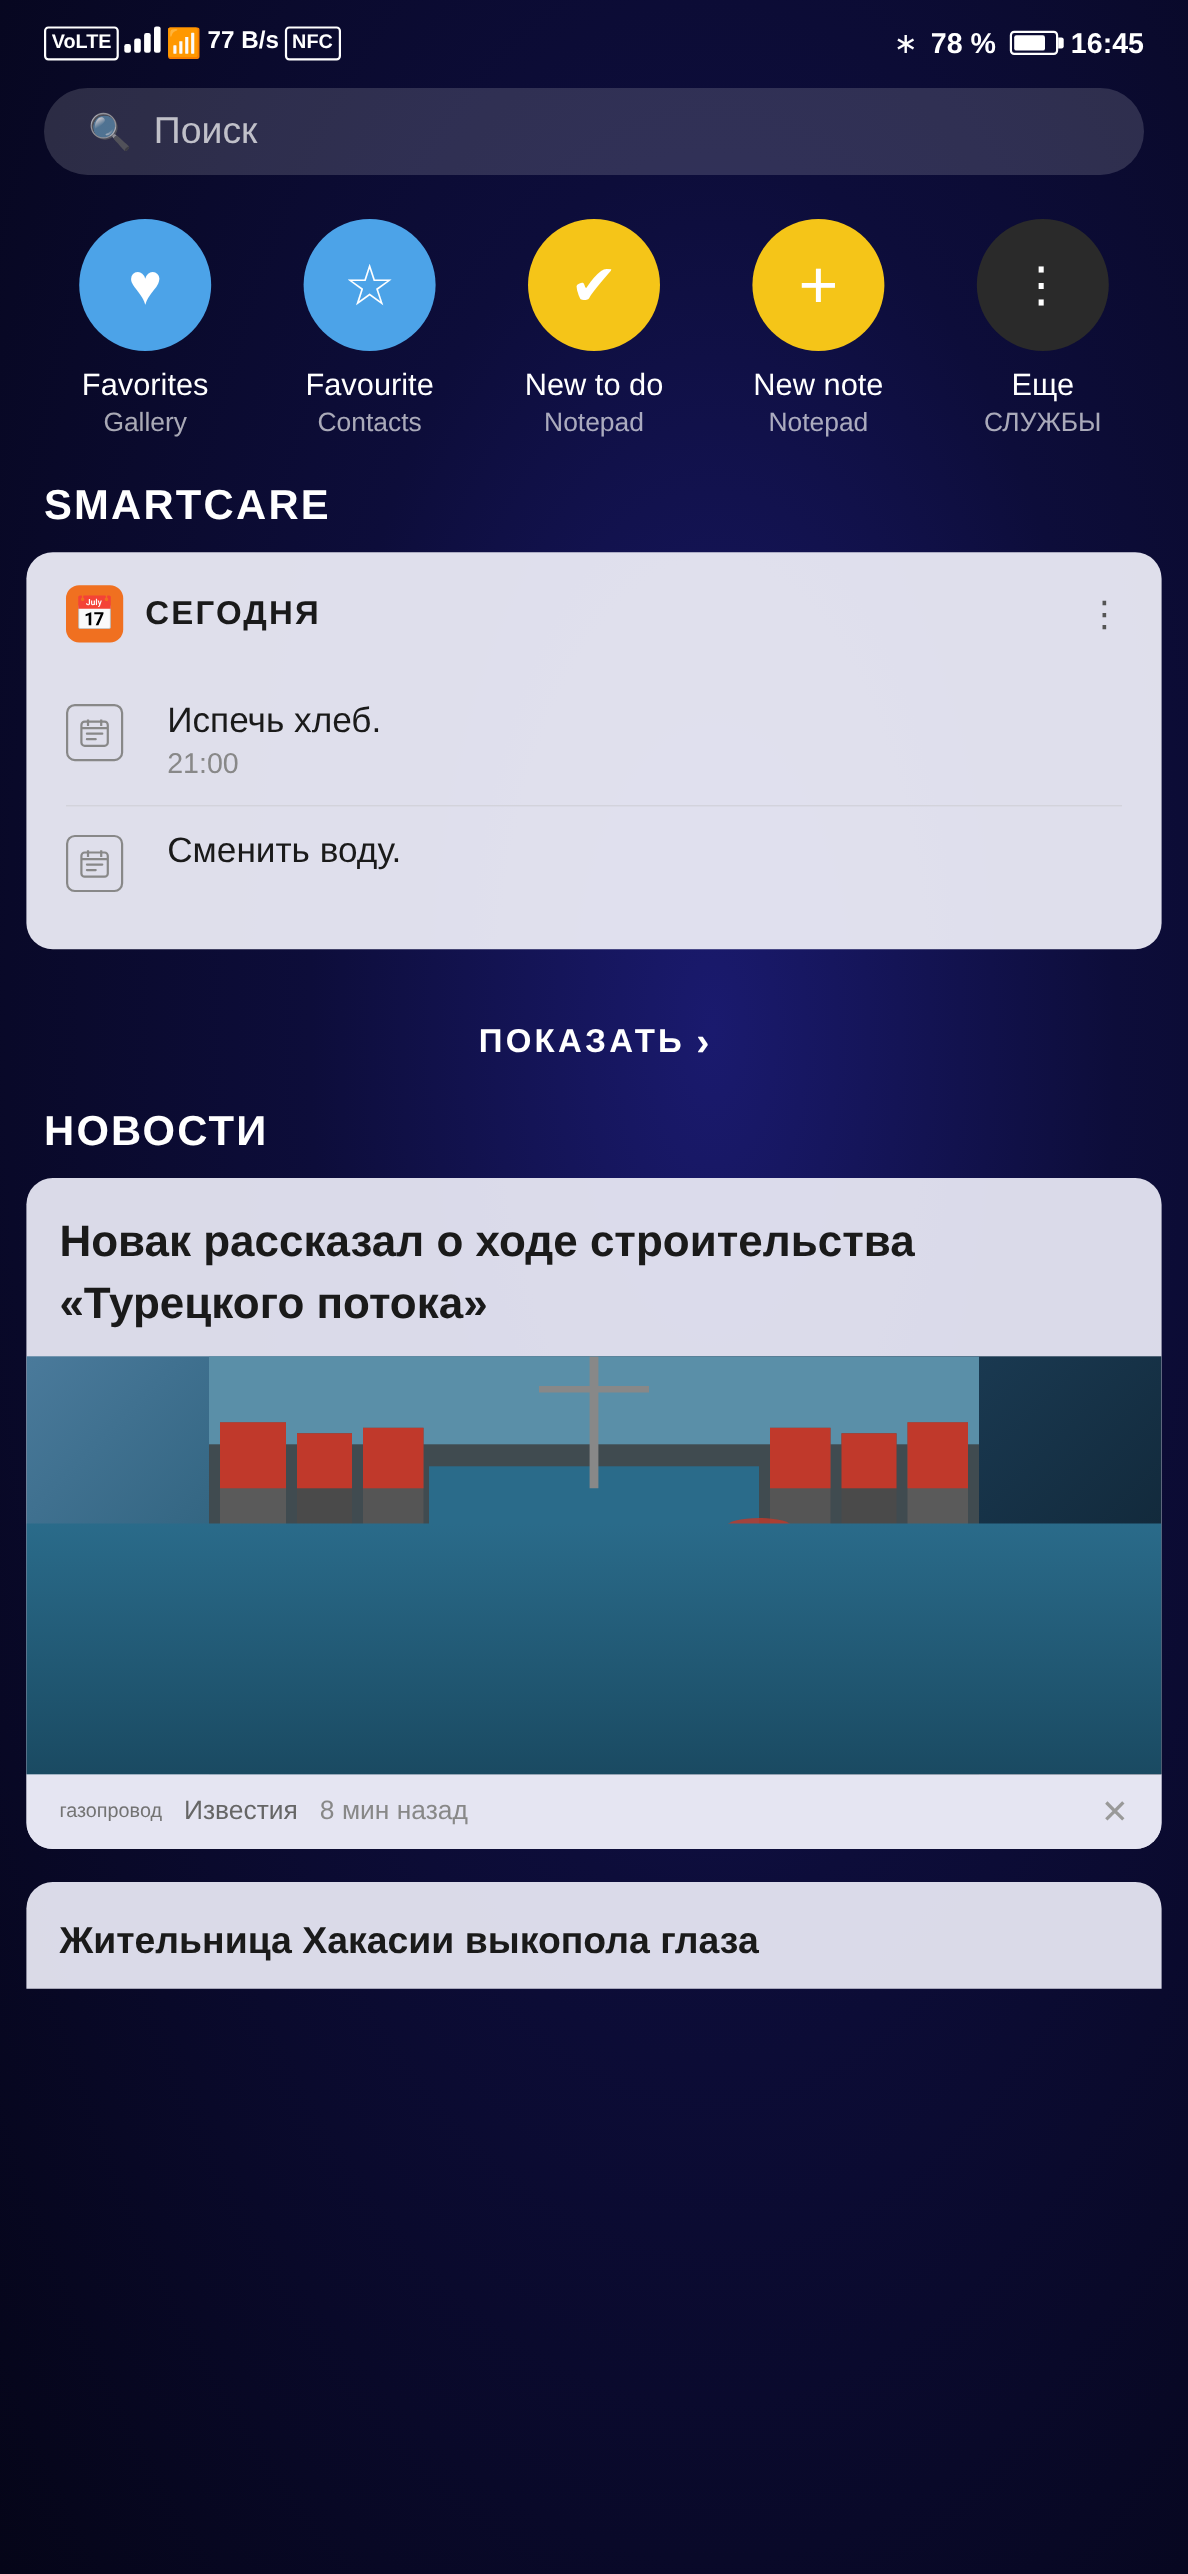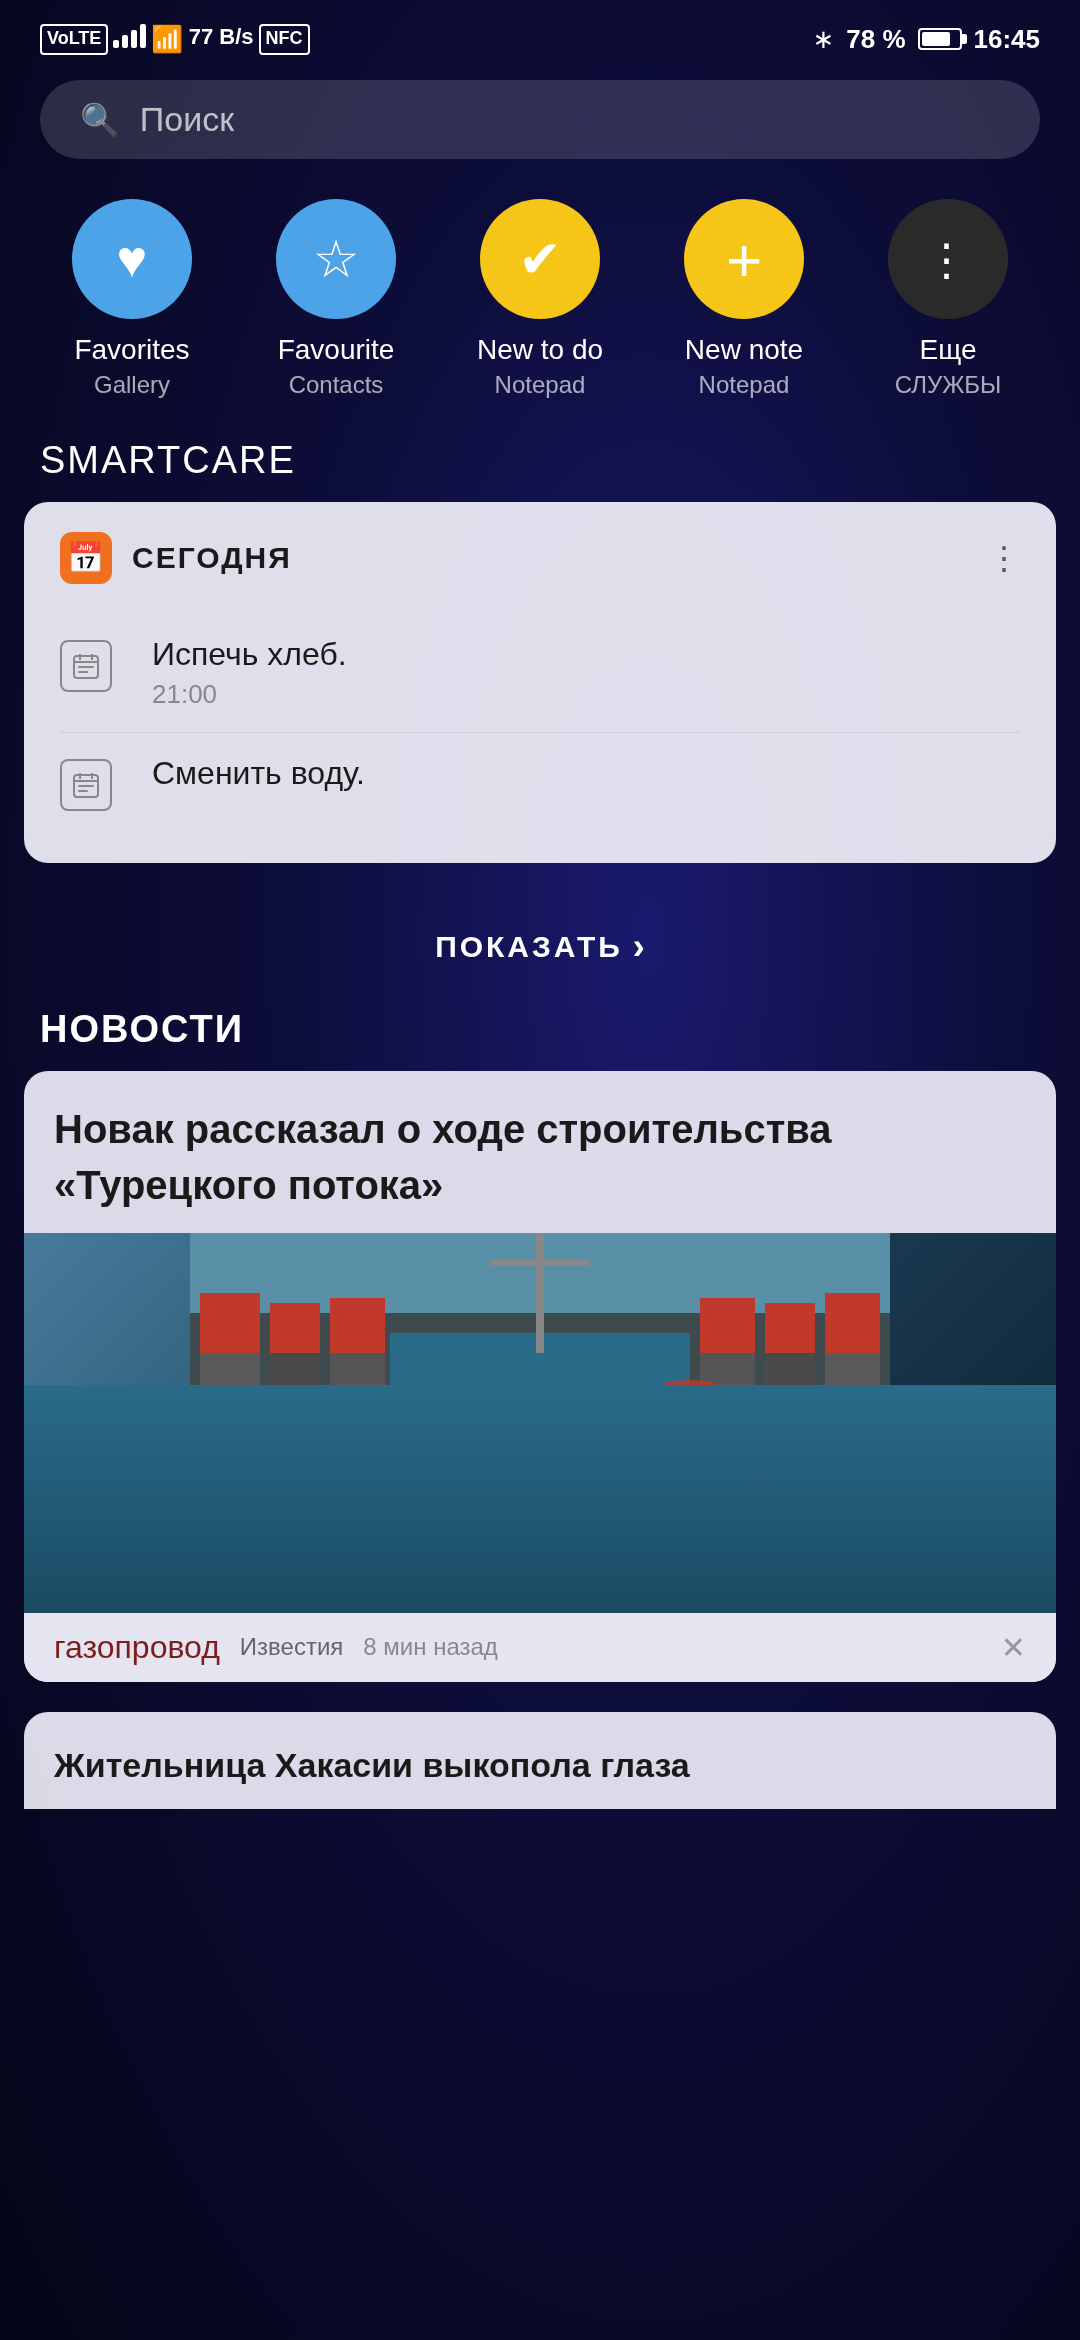--- a/index.html
+++ b/index.html
@@ -182,21 +182,21 @@
     .shortcut-sub {
       font-size: 24px;
       color: rgba(255,255,255,0.65);
       margin-top: 4px;
     }
 
     
     .section-title {
       color: white;
       font-size: 38px;
-      font-weight: 400;
+      font-weight: 700;
       padding: 10px 40px 20px 40px;
       letter-spacing: 2px;
     }
 
     
     .smartcare-card {
       background: rgba(235,235,245,0.95);
       border-radius: 24px;
       margin: 0 24px;
       padding: 30px 36px 30px 36px;
@@ -355,22 +355,22 @@
 
     .news-meta {
       padding: 16px 30px;
       display: flex;
       align-items: center;
       gap: 20px;
       background: rgba(230,230,242,0.95);
     }
 
     .news-tag {
-      font-size: 32px;
-      color: #7f1d1d;
+      font-size: 18px;
+      color: #737373;
     }
 
     .news-source {
       font-size: 24px;
       color: #666;
     }
 
     .news-time {
       font-size: 24px;
       color: #888;

